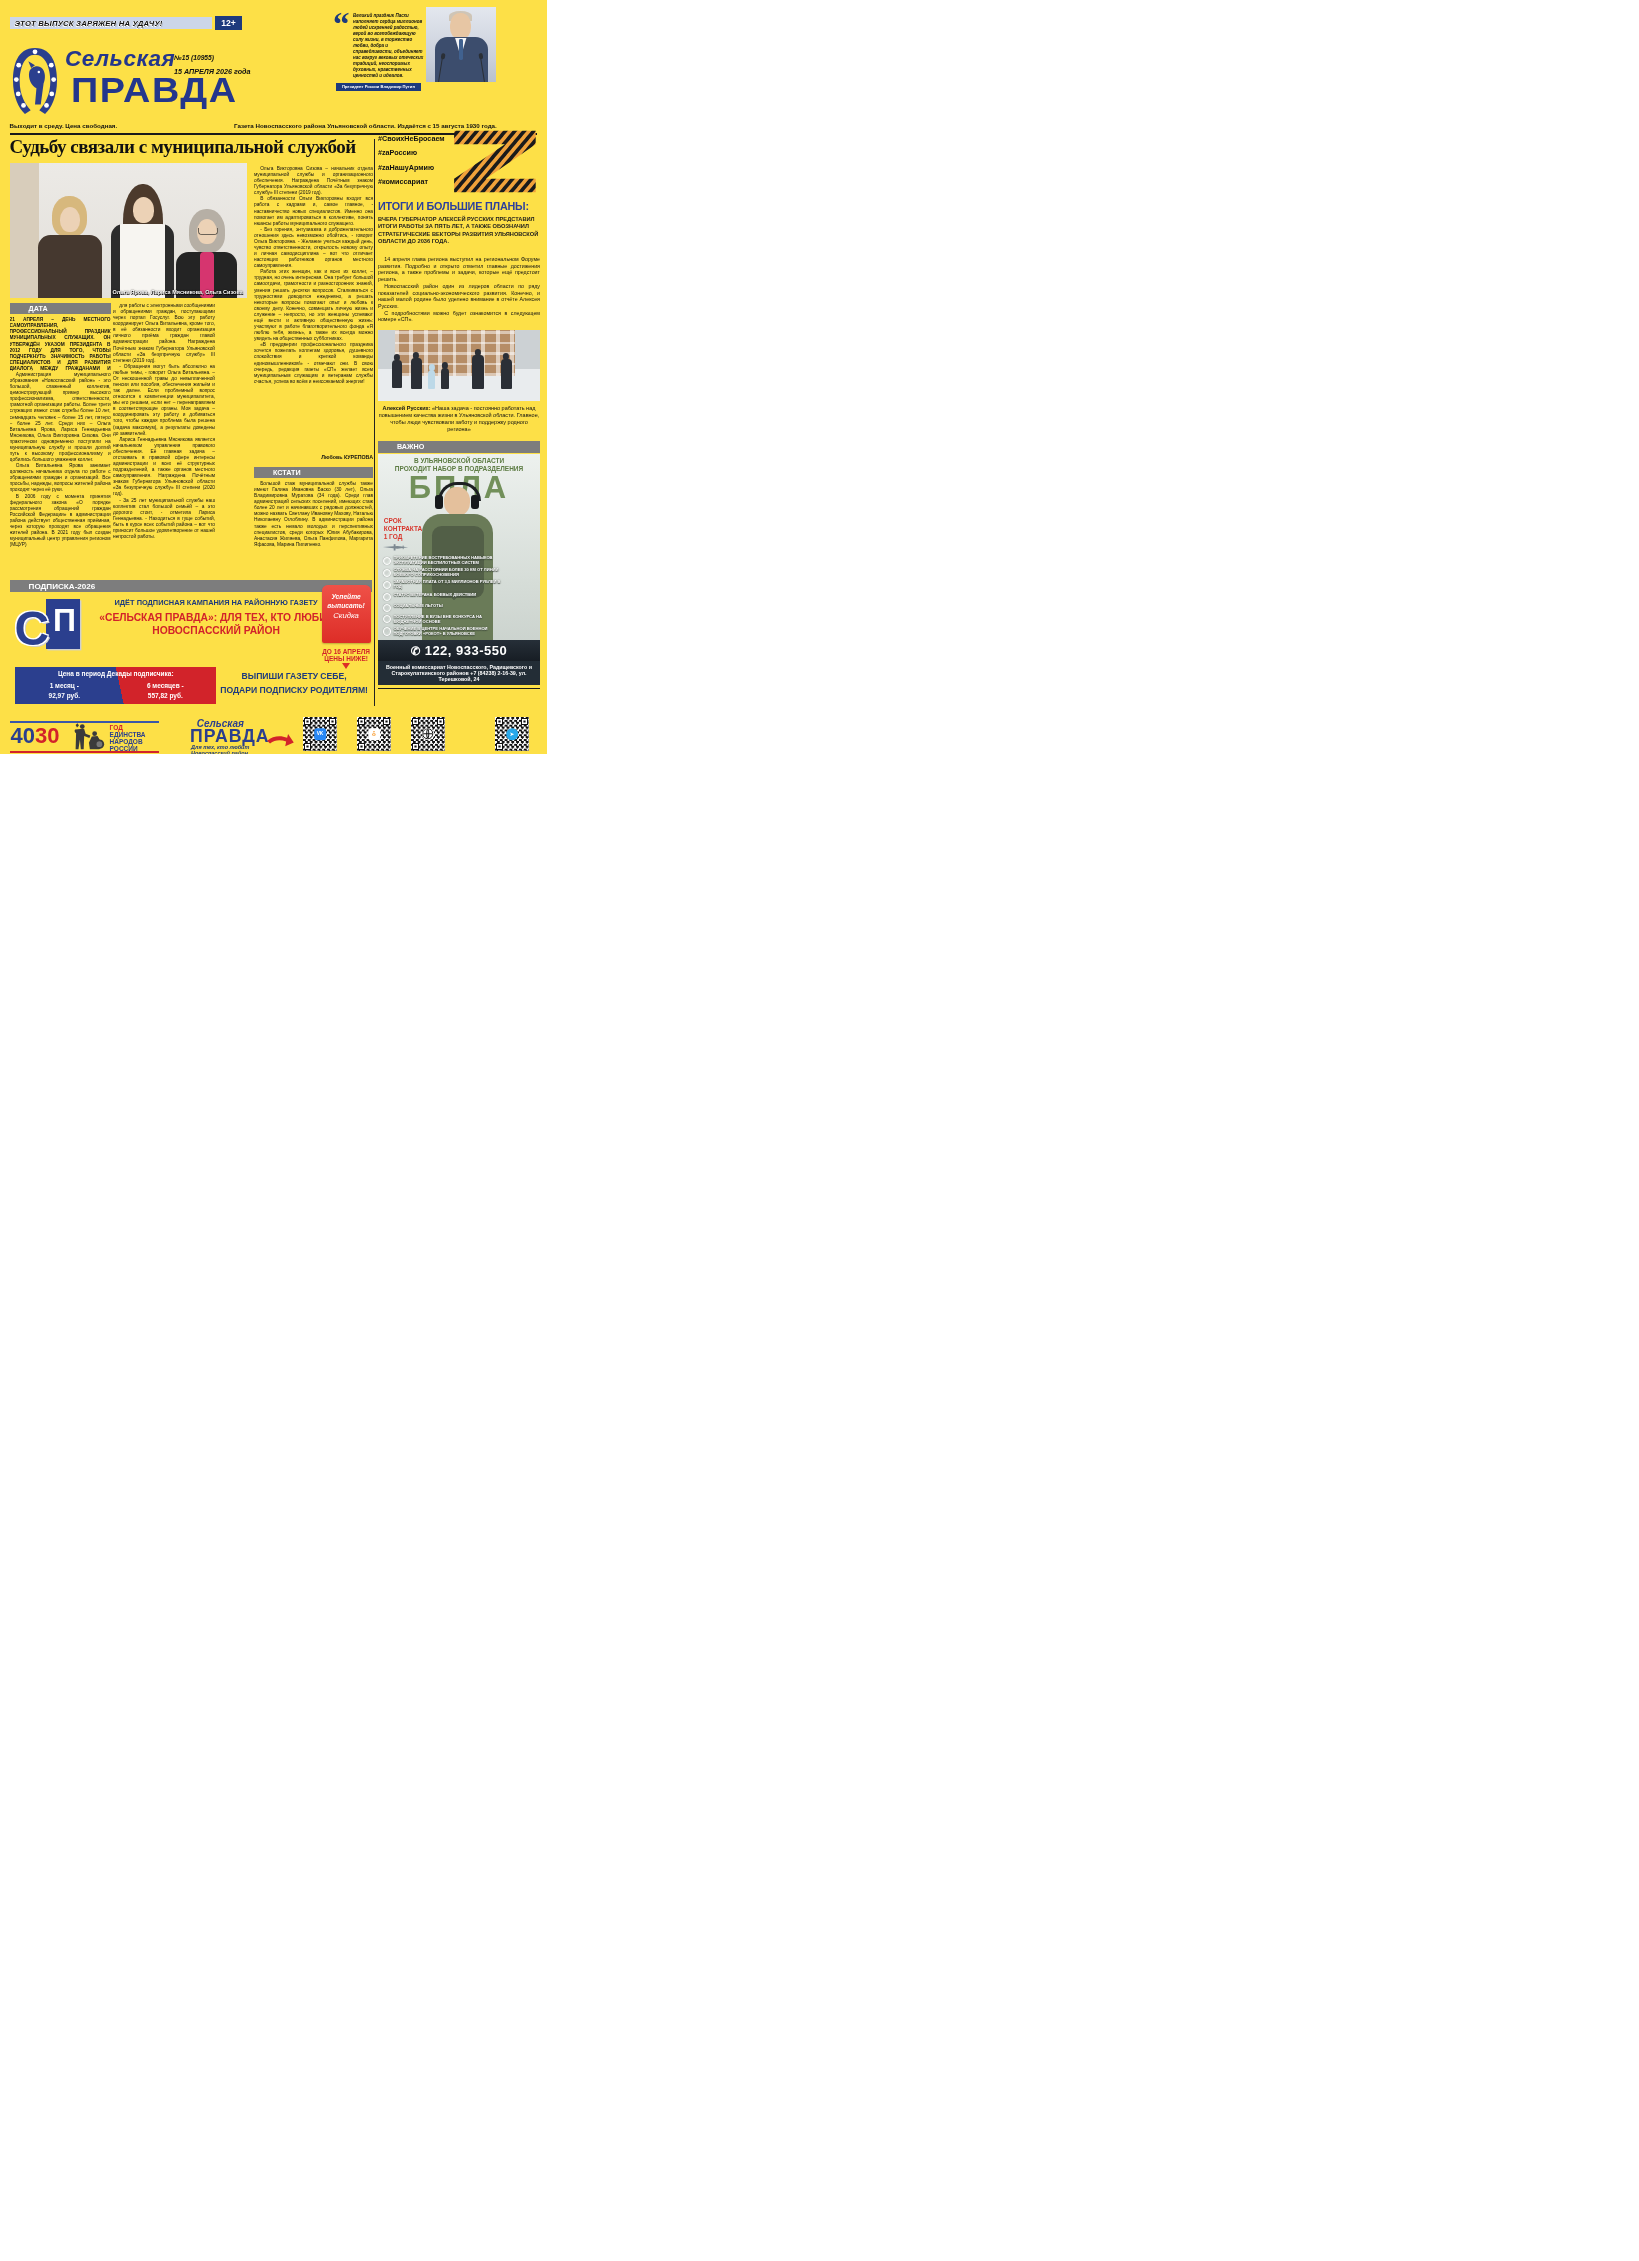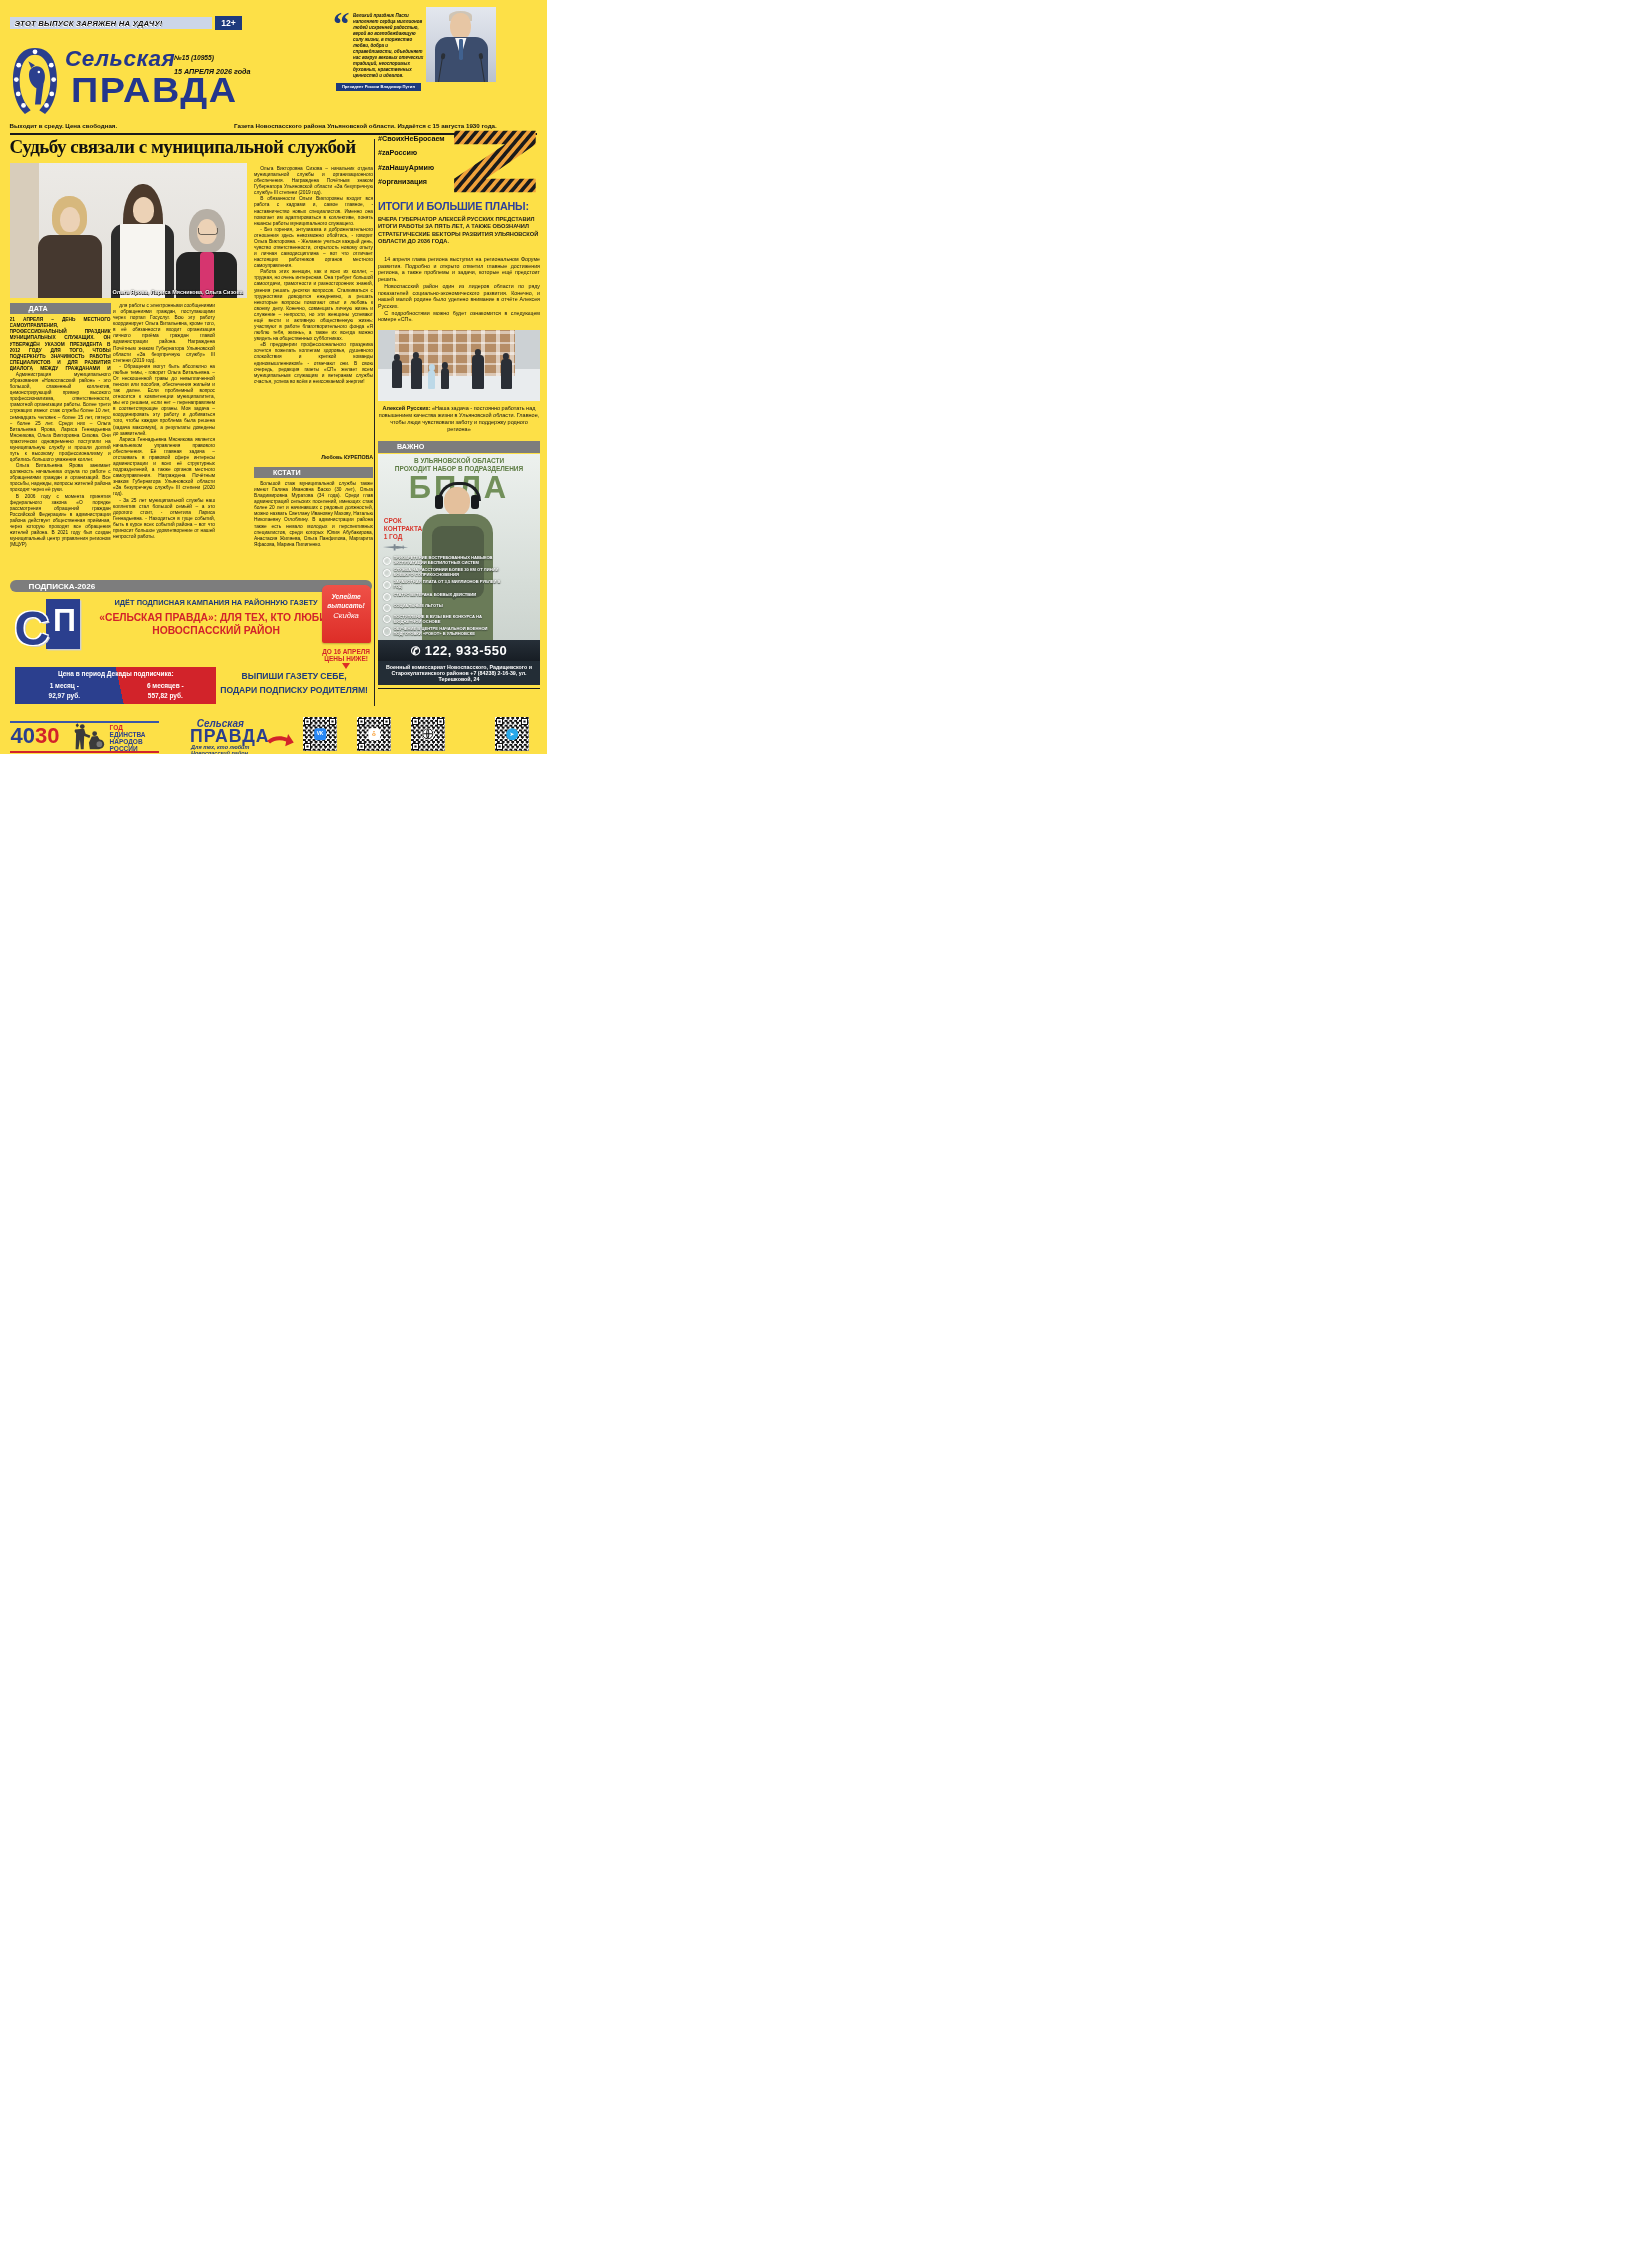--- a/index.html
+++ b/index.html
@@ -111,21 +111,21 @@
   .benefits{position:absolute;left:4.8px;top:102px;width:121px;}
   .benefit{display:flex;align-items:flex-start;margin-bottom:2.4px;}
   .check-icon{flex:0 0 6.2px;width:6.2px;height:6.2px;border:0.8px solid #fff;border-radius:50%;color:#fff;font-size:4.3px;line-height:6.2px;text-align:center;margin-right:2.4px;margin-top:0.5px;text-shadow:0 0 1px #444;box-shadow:0 0 1px rgba(60,60,60,.6);}
   .benefit span.btxt{font-size:4.1px;font-weight:bold;color:#fff;line-height:1.2;text-shadow:0 0 1.4px #3c463c,0 0.5px 1px #3c463c;}
   .bpla-phone{position:absolute;left:0;top:186px;width:162px;height:21px;background:linear-gradient(180deg,#262f38,#171d24);display:flex;align-items:center;justify-content:center;color:#fff;font-size:13px;font-weight:bold;letter-spacing:0.5px;}
   .bpla-phone .ph-icon{font-size:11.5px;margin-right:3.8px;}
   .bpla-address{position:absolute;left:0;top:207px;width:162px;height:24px;background:#232d36;color:#fff;font-size:5.3px;font-weight:bold;line-height:1.14;text-align:center;display:flex;align-items:center;justify-content:center;padding:0 2.9px;box-sizing:border-box;}
   .bpla-rule{left:378px;top:688px;width:162px;height:1.4px;background:#1a1a1a;}
 
   
-  .sub-banner{left:9.6px;top:580px;width:362px;height:12.4px;font-size:8.1px;border-radius:6px;}
+  .sub-banner{left:9.6px;top:580px;width:362px;height:12.4px;font-size:8.1px;}
   .sub-block{left:9.6px;top:594px;width:362px;height:128px;}
   .sp-logo{position:absolute;left:4.8px;top:4.8px;width:72px;height:63px;}
   .sp-square{position:absolute;left:32px;top:0;width:34px;height:50px;background:#2b3f8e;box-shadow:1.4px 1.4px 0 #cfcfcf;}
   .sp-square span{position:absolute;left:6.7px;top:5.7px;color:#fff;font-size:32px;font-weight:bold;line-height:1;}
   .sp-c{position:absolute;left:0;top:6.7px;font-size:48px;font-weight:bold;color:#2b3f8e;line-height:1;
       text-shadow:-1.4px -1.4px 0 #fff,1.4px -1.4px 0 #fff,-1.4px 1.4px 0 #fff,1.4px 1.4px 0 #fff, 2.4px 2.4px 0 #cfcfcf;}
   .sub-campaign{position:absolute;left:80px;top:3.8px;width:253px;text-align:center;font-size:7.4px;font-weight:bold;color:#1d3a7d;}
   .sub-slogan{position:absolute;left:80px;top:17px;width:253px;text-align:center;font-size:10.3px;font-weight:bold;color:#d2232a;line-height:1.3;}
   .ribbon{position:absolute;left:312px;top:-8.6px;width:49px;height:58px;background:linear-gradient(180deg,#ef5148,#dd2d27);border-radius:5.7px 5.7px 1.9px 1.9px;color:#fff;text-align:center;padding-top:6.7px;box-sizing:border-box;box-shadow:0 1px 1.9px rgba(0,0,0,.25);}
   .ribbon .r1,.ribbon .r2{font-size:6.7px;font-weight:bold;font-style:italic;line-height:1.35;}
@@ -259,21 +259,21 @@
     <p>для работы с электронными сообщениями и обращениями граждан, поступающими через портал Госуслуг. Всю эту работу координирует Ольга Витальевна, кроме того, в её обязанности входит организация личного приёма граждан главой администрации района. Награждена Почётным знаком Губернатора Ульяновской области «За безупречную службу» III степени (2019 год).</p>
     <p>- Обращения могут быть абсолютно на любые темы, - говорит Ольга Витальевна. – От нескошенной травы до невыплаченной пенсии или пособия, обеспечения жильём и так далее. Если проблемный вопрос относится к компетенции муниципалитета, мы его решаем, если нет – перенаправляем в соответствующие органы. Моя задача – координировать эту работу и добиваться того, чтобы каждая проблема была решена (задача максимум), а результаты доведены до заявителей.</p>
     <p>Лариса Геннадьевна Мясникова является начальником управления правового обеспечения. Её главная задача – отстаивать в правовой сфере интересы администрации и всех её структурных подразделений, а также органов местного самоуправления. Награждена Почётным знаком Губернатора Ульяновской области «За безупречную службу» III степени (2020 год).</p>
     <p>- За 25 лет муниципальной службы наш коллектив стал большой семьёй – а это дорогого стоит, - отметила Лариса Геннадьевна. - Находиться в гуще событий, быть в курсе всех событий района – вот что приносит большое удовлетворение от нашей непростой работы.</p>
   </div>
 
   <div class="abs hashtags">
     <div>#СвоихНеБросаем</div>
     <div>#zaРоссию</div>
     <div>#zaНашуАрмию</div>
-    <div>#организация</div>
+    <div>#комиссариат</div>
   </div>
   <svg class="abs z-svg" viewBox="0 0 200 150">
     <defs>
       <pattern id="zstripe" width="16" height="16" patternTransform="rotate(40)" patternUnits="userSpaceOnUse">
         <rect width="16" height="16" fill="#f0a13a"></rect>
         <rect width="8" height="16" fill="#1b1b1b"></rect>
       </pattern>
     </defs>
     <path fill="url(#zstripe)" d="M12 6 H192 V36 L82 112 H192 V142 H12 V112 L124 36 H12 Z"></path>
   </svg>

